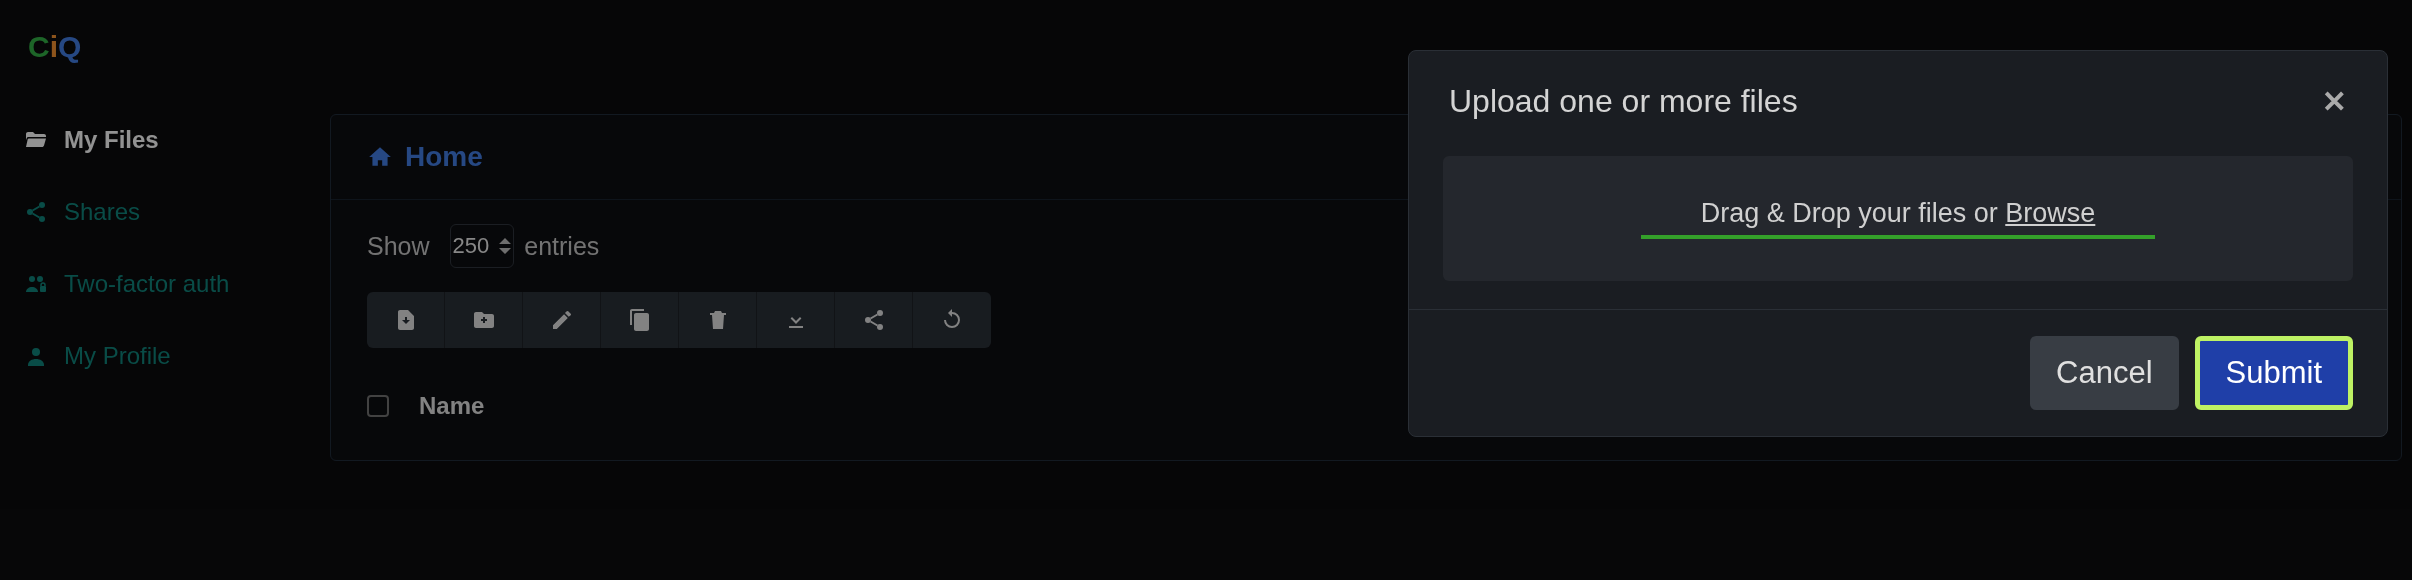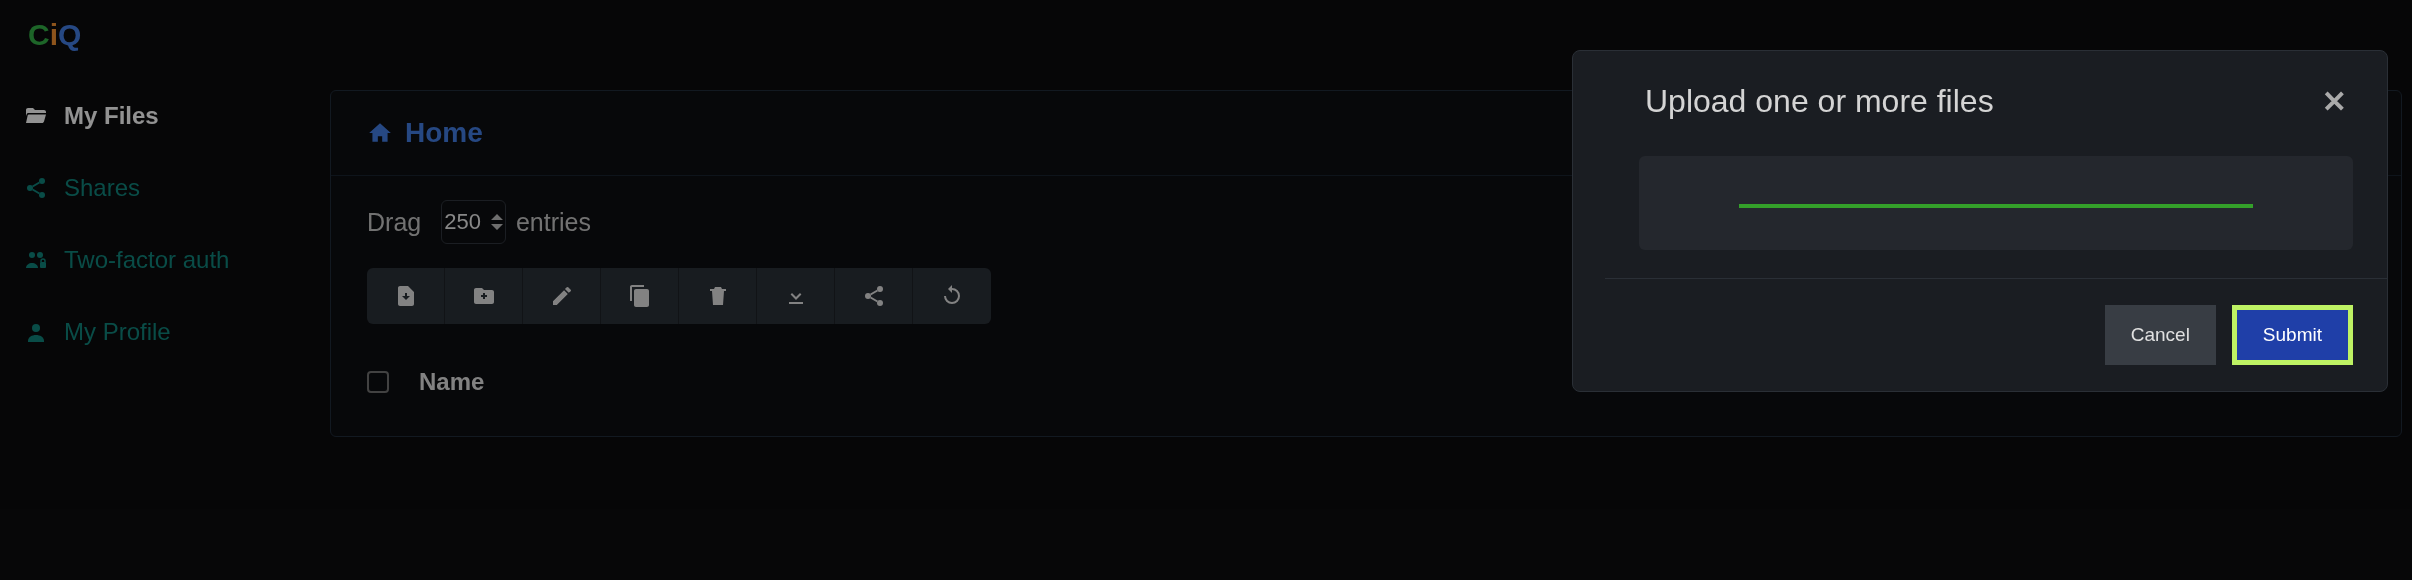--- a/index.html
+++ b/index.html
@@ -8,21 +8,21 @@
       background: #0a0a0c;
       color: #c8c8c8;
       width: 2412px;
       height: 580px;
       overflow: hidden;
       position: relative;
     }
     .header {
       display: flex;
       align-items: center;
-      padding: 18px 28px;
+      padding: 30px 28px;
       text-align: center;
     }
     .logo {
       font-size: 30px;
       font-weight: 700;
       margin-right: 30px;
     }
     .logo-c1 { color: #2d9b3e; }
     .logo-i { color: #d9822b; }
     .logo-q { color: #3b6fc9; }
@@ -145,25 +145,24 @@
     .dim {
       position: absolute;
       top: 0; left: 0; right: 0; bottom: 0;
       background: rgba(0,0,0,0.35);
       pointer-events: none;
     }
     .modal {
       position: absolute;
       top: 50px;
       right: 24px;
-      width: 816px;
+      width: 980px;
       background: #1a1d22;
       border: 1px solid #2a2f36;
       border-radius: 8px;
-      padding-left: 32px;
     }
     .modal-head {
       display: flex;
       justify-content: space-between;
       align-items: center;
       padding: 32px 40px 30px 40px;
     }
     .modal-title {
       font-size: 32px;
       color: #d4d4d4;
@@ -194,23 +193,23 @@
       width: 514px;
     }
     .modal-footer {
       border-top: 1px solid #2a2f36;
       padding: 26px 34px;
       display: flex;
       justify-content: flex-end;
       gap: 16px;
     }
     .btn {
-      font-size: 19px;
+      font-size: 31px;
       padding: 14px 26px;
-      border-radius: 0;
+      border-radius: 6px;
       cursor: pointer;
       display: inline-flex;
       align-items: center;
     }
     .btn-secondary {
       background: #383d44;
       color: #e0e0e0;
     }
     .btn-primary {
       background: #1f3fa8;
@@ -264,21 +263,21 @@
   <div class="main">
     <div class="panel">
       <div class="breadcrumb">
         <svg class="breadcrumb-icon" viewBox="0 0 24 24">
             <path d="M12 3 2 12h3v8h5v-5h4v5h5v-8h3L12 3z"></path>
           </svg>
         <span class="breadcrumb-label">Home</span>
       </div>
 
       <div class="show-row">
-        <span>Drag</span>
+        <span>Show</span>
         <div class="select-wrap">
           <span class="select-val">250</span>
           <svg class="select-arrows" viewBox="0 0 12 16">
               <path d="M6 0 0 6h12L6 0zM6 16l6-6H0l6 6z"></path>
             </svg>
         </div>
         <span>entries</span>
       </div>
 
       <div class="toolbar">
@@ -338,19 +337,22 @@
 </div>
 
 <div class="dim"></div>
 
 <div class="modal">
   <div class="modal-head">
     <span class="modal-title">Upload one or more files</span>
     <span class="modal-close">✕</span>
   </div>
   <div class="dropzone">
+    <span class="drop-text">
+      <span>Drag &amp; Drop your files or </span><span class="browse">Browse</span>
+    </span>
     <div class="underline-bar"></div>
   </div>
   <div class="modal-footer">
     <div class="btn btn-secondary">Cancel</div>
     <div class="btn btn-primary">Submit</div>
   </div>
 </div>
 
 </body></html>

